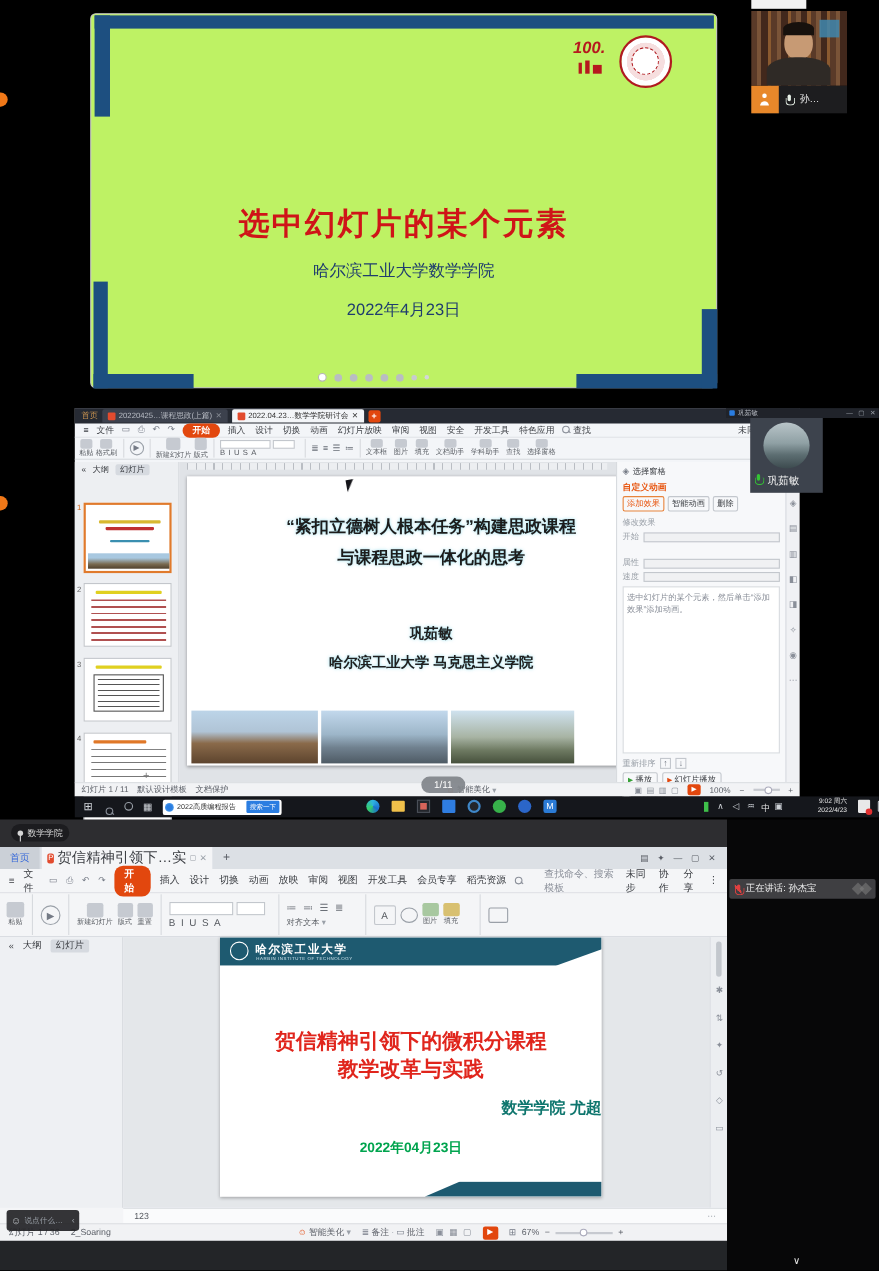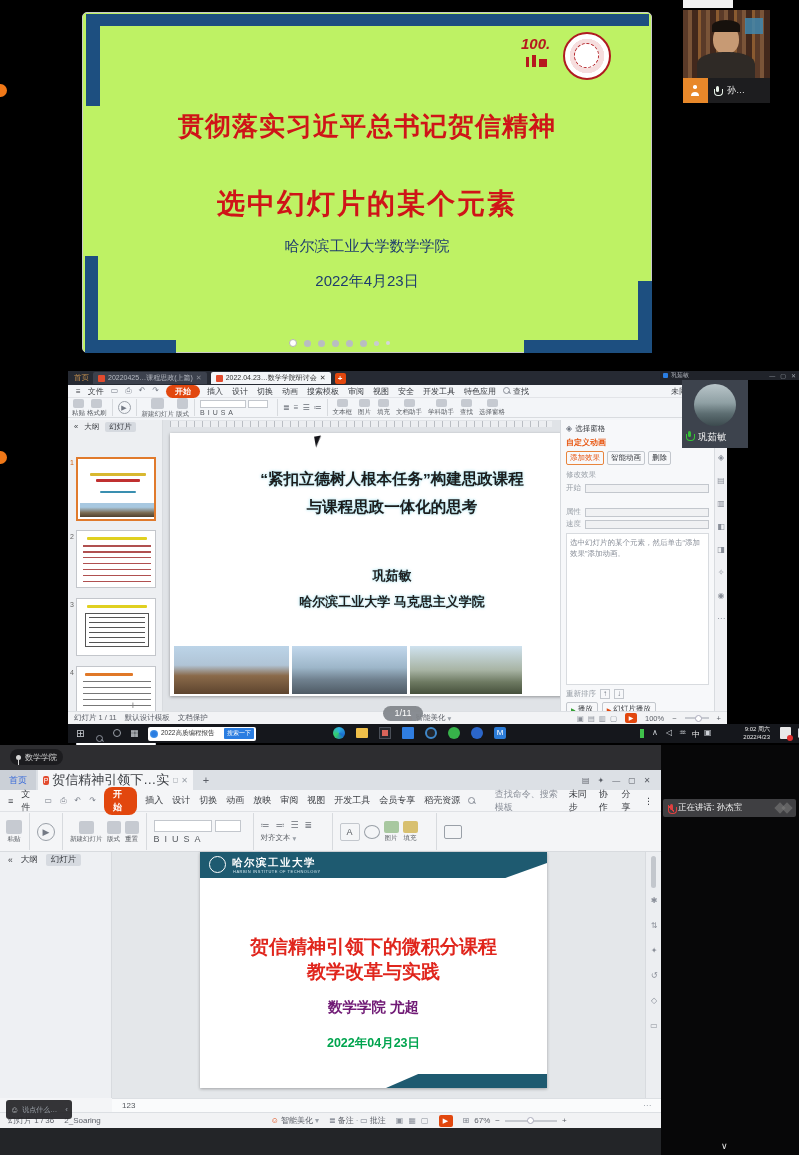--- a/index.html
+++ b/index.html
@@ -56,21 +56,20 @@
 
     <div class="abs" style="left:438px;top:22px;color:#b6181e;font-weight:bold;font-style:italic;font-size:15px">100.</div>
     <div class="abs" style="left:441px;top:42px;width:26px;height:12px;background:
       linear-gradient(#b6181e,#b6181e) 2px 2px/3px 10px no-repeat,
       linear-gradient(#b6181e,#b6181e) 8px 0/4px 12px no-repeat,
       linear-gradient(#b6181e,#b6181e) 15px 4px/8px 8px no-repeat"></div>
     <div class="abs" style="left:480px;top:19px;width:48px;height:48px;border:2.5px solid #b01b20;border-radius:50%;background:radial-gradient(circle,#fff 0 38%,#f6dede 39% 55%,#fff 56%)">
       <div class="abs" style="left:9px;top:9px;width:25px;height:25px;border:1.5px dashed #b01b20;border-radius:50%"></div>
     </div>
 
-    <div class="abs" style="left:0;top:96px;width:100%;text-align:center;color:#cf1418;font-size:26px;font-weight:bold;letter-spacing:1px">贯彻落实习近平总书记贺信精神</div>
     <div class="abs" style="left:0;top:172px;width:100%;text-align:center;color:#cf1418;font-size:28px;font-weight:bold;letter-spacing:2px">选中幻灯片的某个元素</div>
     <div class="abs" style="left:0;top:224px;width:100%;text-align:center;color:#1f3d6e;font-size:15px">哈尔滨工业大学数学学院</div>
     <div class="abs" style="left:0;top:259px;width:100%;text-align:center;color:#1f3d6e;font-size:15px">2022年4月23日</div>
 
     <div class="abs flex" style="left:206px;top:326px;gap:7px">
       <span class="dot" style="width:8px;height:8px;background:#fff;border:1px solid #b5b5b5"></span>
       <span class="dot" style="width:7px;height:7px;background:#b9bdc2"></span>
       <span class="dot" style="width:7px;height:7px;background:#b9bdc2"></span>
       <span class="dot" style="width:7px;height:7px;background:#b9bdc2"></span>
       <span class="dot" style="width:7px;height:7px;background:#b9bdc2"></span>
@@ -122,21 +121,21 @@
     <span class="ico">⎙</span>
     <span class="ico">↶</span>
     <span class="ico">↷</span>
     <span class="pill" style="font-size:8px">开始</span>
     <span class="menu-items">
 
     <span class="menu-item">插入</span>
         <span class="menu-item">设计</span>
         <span class="menu-item">切换</span>
         <span class="menu-item">动画</span>
-        <span class="menu-item">搜索模板</span>
+        <span class="menu-item">幻灯片放映</span>
         <span class="menu-item">审阅</span>
         <span class="menu-item">视图</span>
         <span class="menu-item">安全</span>
         <span class="menu-item">开发工具</span>
         <span class="menu-item">特色应用</span>
       </span>
     <span class="flex" style="gap:2px">
         <span class="mag"></span>
         <span>查找</span>
       </span>
@@ -555,21 +554,21 @@
 
   <div class="abs" style="left:112px;top:82px;width:533px;height:246px;background:#e4e7ea"></div>
   <div class="abs" style="left:200px;top:82px;width:347px;height:236px;background:#fff;box-shadow:0 1px 3px rgba(0,0,0,.3)">
     <div class="abs teal" style="left:0;top:0;width:347px;height:26px;clip-path:polygon(0 0,100% 0,100% 42%,88% 100%,0 100%)">
       <span class="abs" style="left:9px;top:4px;width:17px;height:17px;border:1.5px solid #fff;border-radius:50%"></span>
       <span class="abs" style="left:32px;top:4px;color:#fff;font-weight:bold;font-size:10.5px;letter-spacing:1.5px">哈尔滨工业大学</span>
       <span class="abs" style="left:33px;top:17px;color:#cfe4ec;font-size:4px;letter-spacing:.5px">HARBIN INSTITUTE OF TECHNOLOGY</span>
     </div>
     <div class="abs" style="left:0;top:82px;width:100%;text-align:center;color:#e0251c;font-size:19px;font-weight:bold">贺信精神引领下的微积分课程</div>
     <div class="abs" style="left:0;top:107px;width:100%;text-align:center;color:#e0251c;font-size:19px;font-weight:bold">教学改革与实践</div>
-    <div class="abs" style="left:0;top:146px;width:100%;text-align:center;color:#701a75;font-size:14.5px;font-weight:bold">数学学院 尤超</div>
+    <div class="abs" style="left:0;top:146px;width:100%;text-align:right;color:#0f766e;font-size:14.5px;font-weight:bold">数学学院 尤超</div>
     <div class="abs" style="left:0;top:183px;width:100%;text-align:center;color:#00a44e;font-size:12.5px;font-weight:bold">2022年04月23日</div>
     <div class="abs teal" style="right:0;bottom:0;width:161px;height:14px;clip-path:polygon(20% 0,100% 0,100% 100%,0 100%)"></div>
   </div>
 
   <div class="abs" style="left:645px;top:82px;width:16px;height:246px;background:#eceef1;border-left:1px solid #d8dbdf">
     <div style="position:absolute;left:5px;top:4px;width:5px;height:32px;background:#c3c7cd;border-radius:3px"></div>
     <div style="position:absolute;left:0;top:44px;width:16px;display:flex;flex-direction:column;align-items:center;gap:16px;font-size:8px;color:#8a8f99">
 
     <span>✱</span>
         <span>⇅</span>

